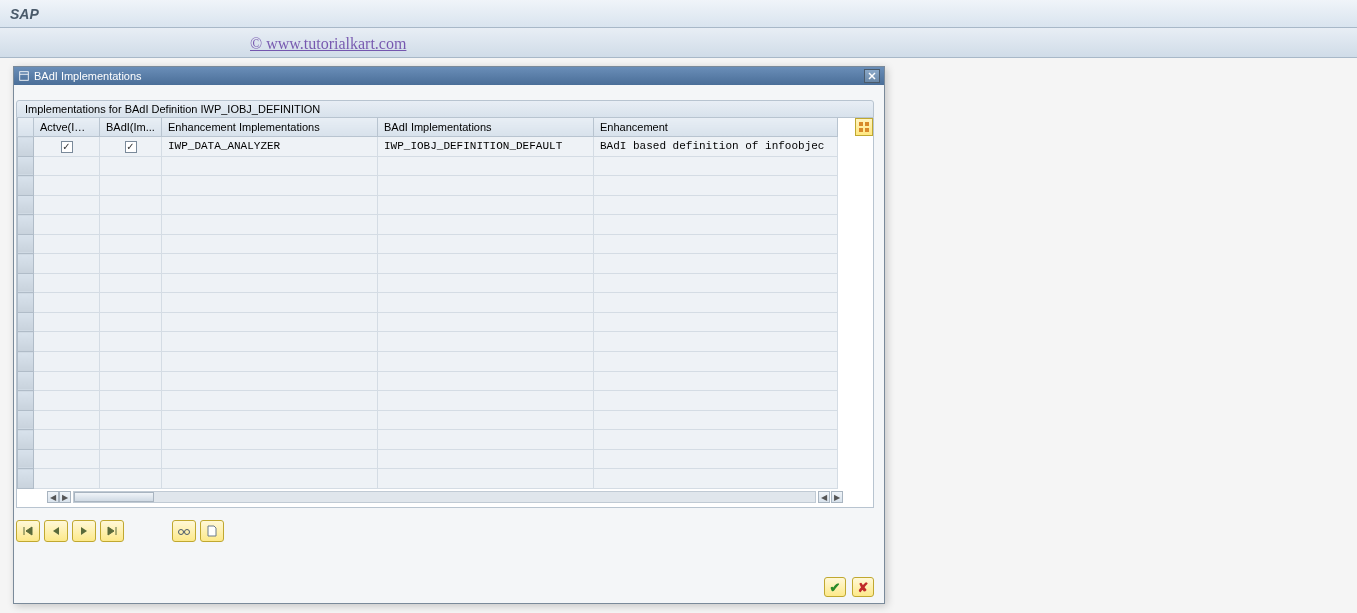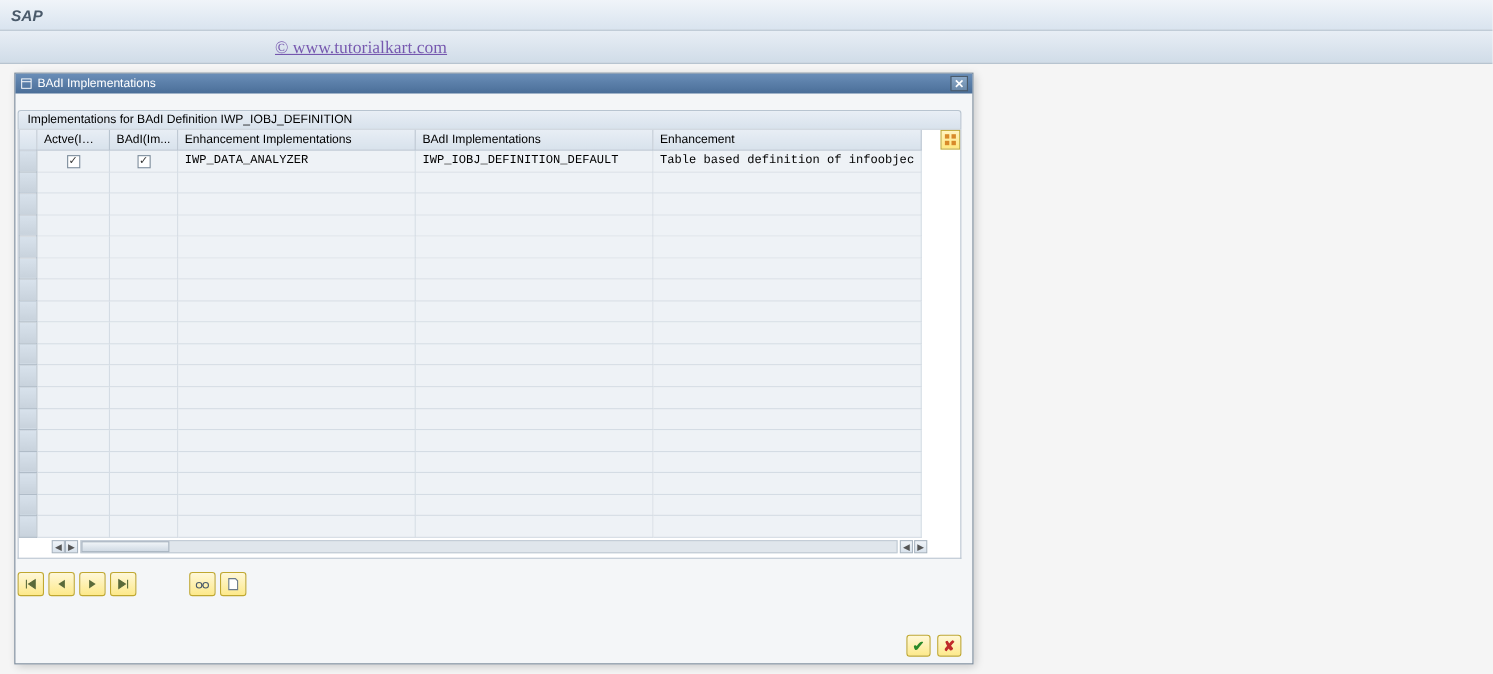--- a/index.html
+++ b/index.html
@@ -322,21 +322,21 @@
               <th>Enhancement</th>
             </tr>
           </thead>
           <tbody id="tbody">
           <tr>
                 <td class="rowsel"></td>
                 <td class="chkcell"><span class="chk checked"></span></td>
                 <td class="chkcell"><span class="chk checked"></span></td>
                 <td>IWP_DATA_ANALYZER</td>
                 <td>IWP_IOBJ_DEFINITION_DEFAULT</td>
-                <td>Table based definition of infoobjec</td>
+                <td>BAdI based definition of infoobjec</td>
               </tr>
               <tr>
                 <td class="rowsel"></td>
                 <td class="chkcell"></td>
                 <td class="chkcell"></td>
                 <td></td>
                 <td></td>
                 <td></td>
               </tr>
               <tr>

